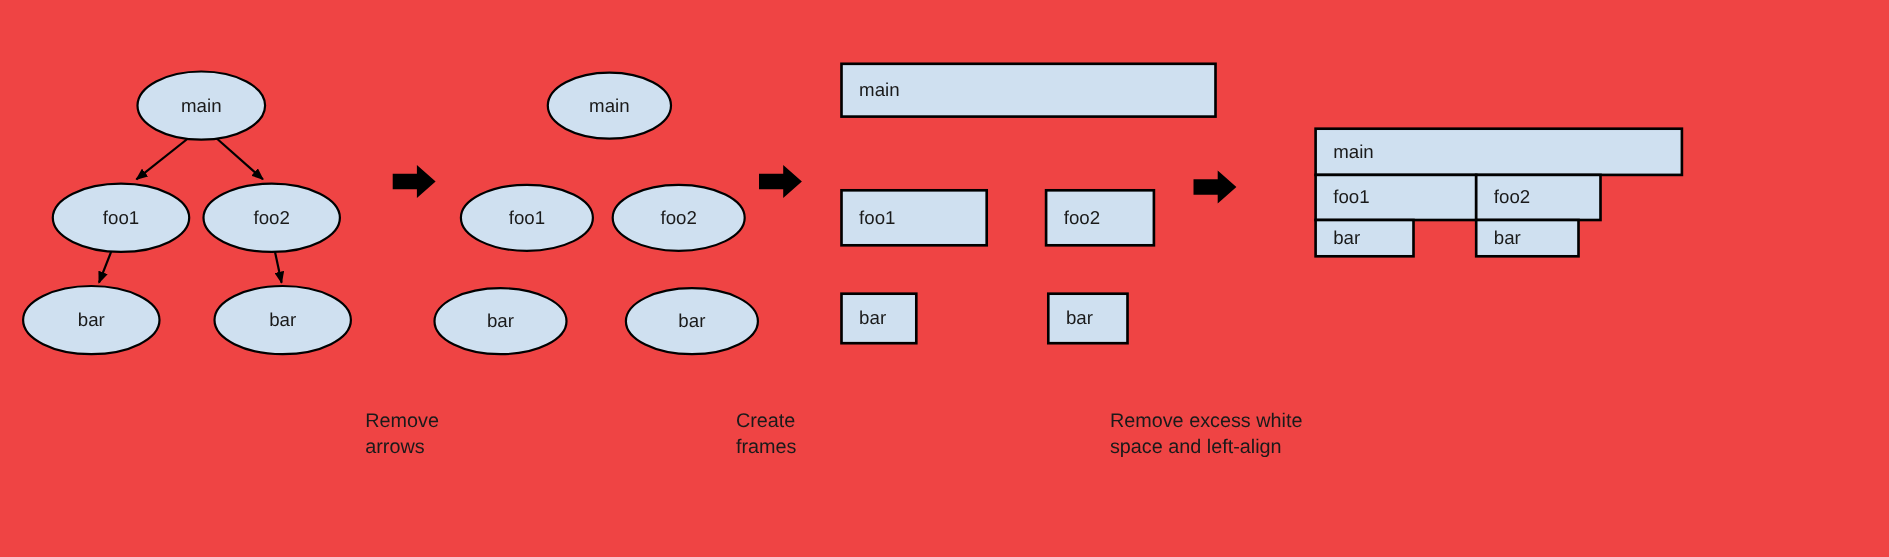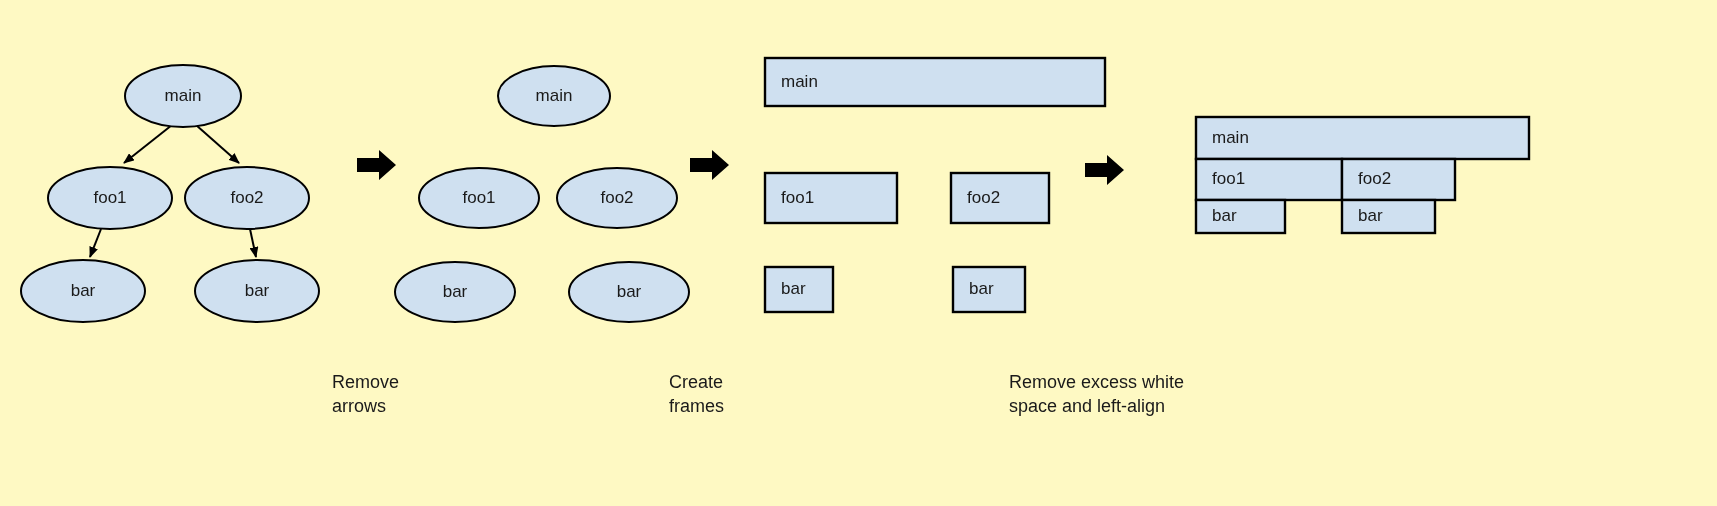--- a/index.html
+++ b/index.html
@@ -10,21 +10,21 @@
   body {
     width: 1717px;
     height: 506px;
     font-family: "Liberation Sans", sans-serif;
     overflow: hidden;
   }
   #stage {
     position: relative;
     width: 1717px;
     height: 506px;
-    background: #fef9c3;
+    background: #ef4444;
   }
   svg#diagram {
     display: block;
     width: 1717px;
     height: 506px;
   }
   .node-shape {
     fill: #cfe0f0;
     stroke: #000000;
     stroke-width: 2;

